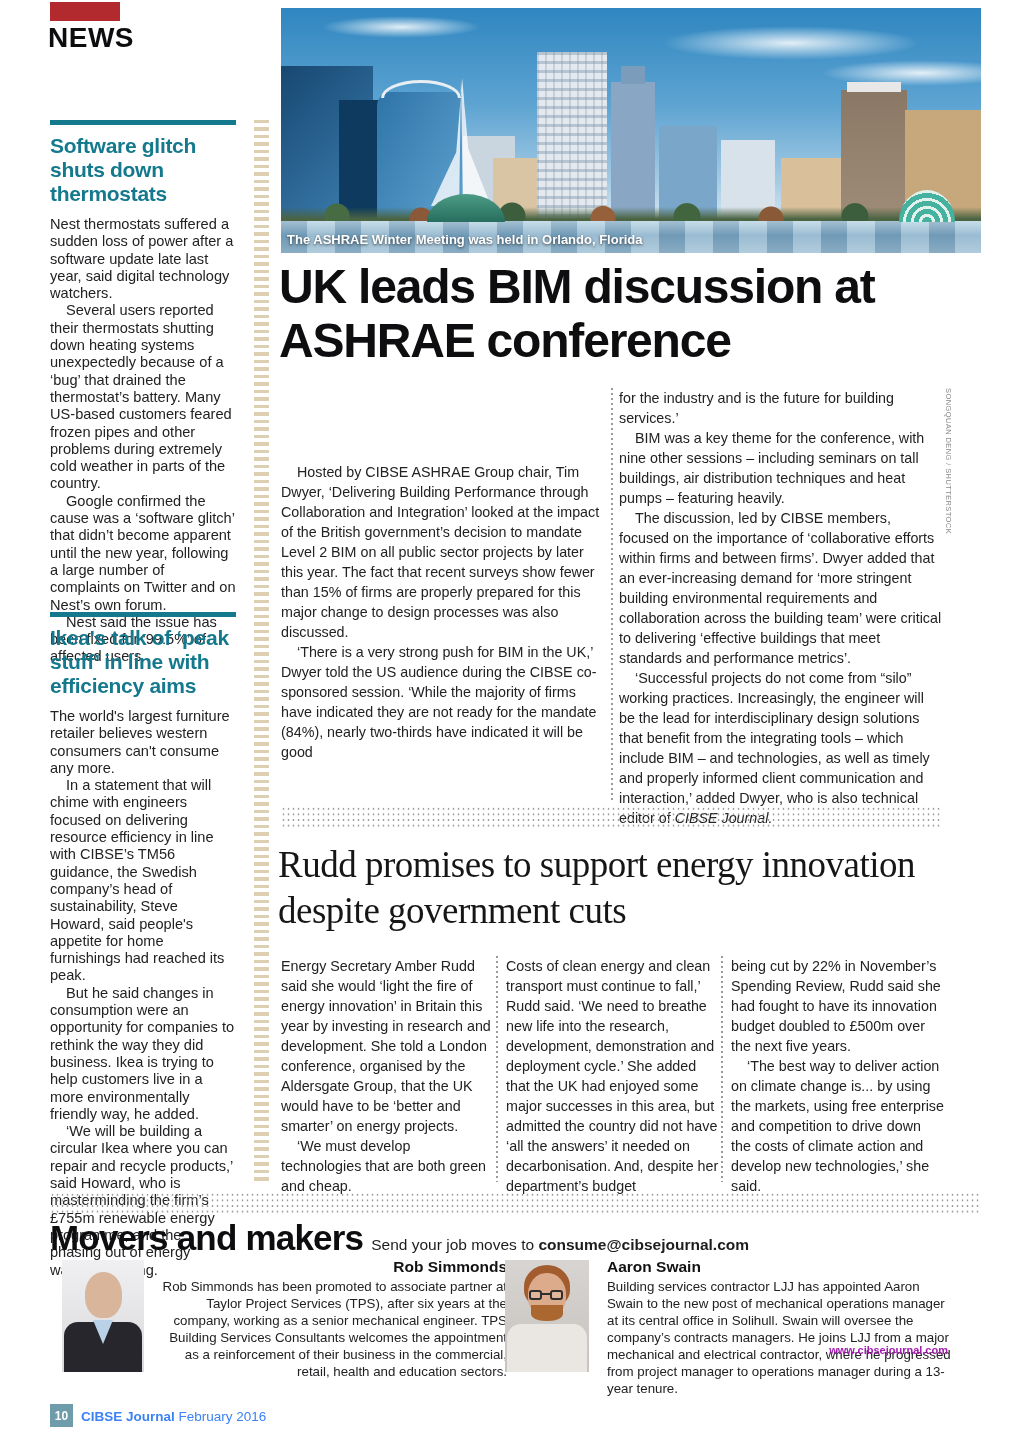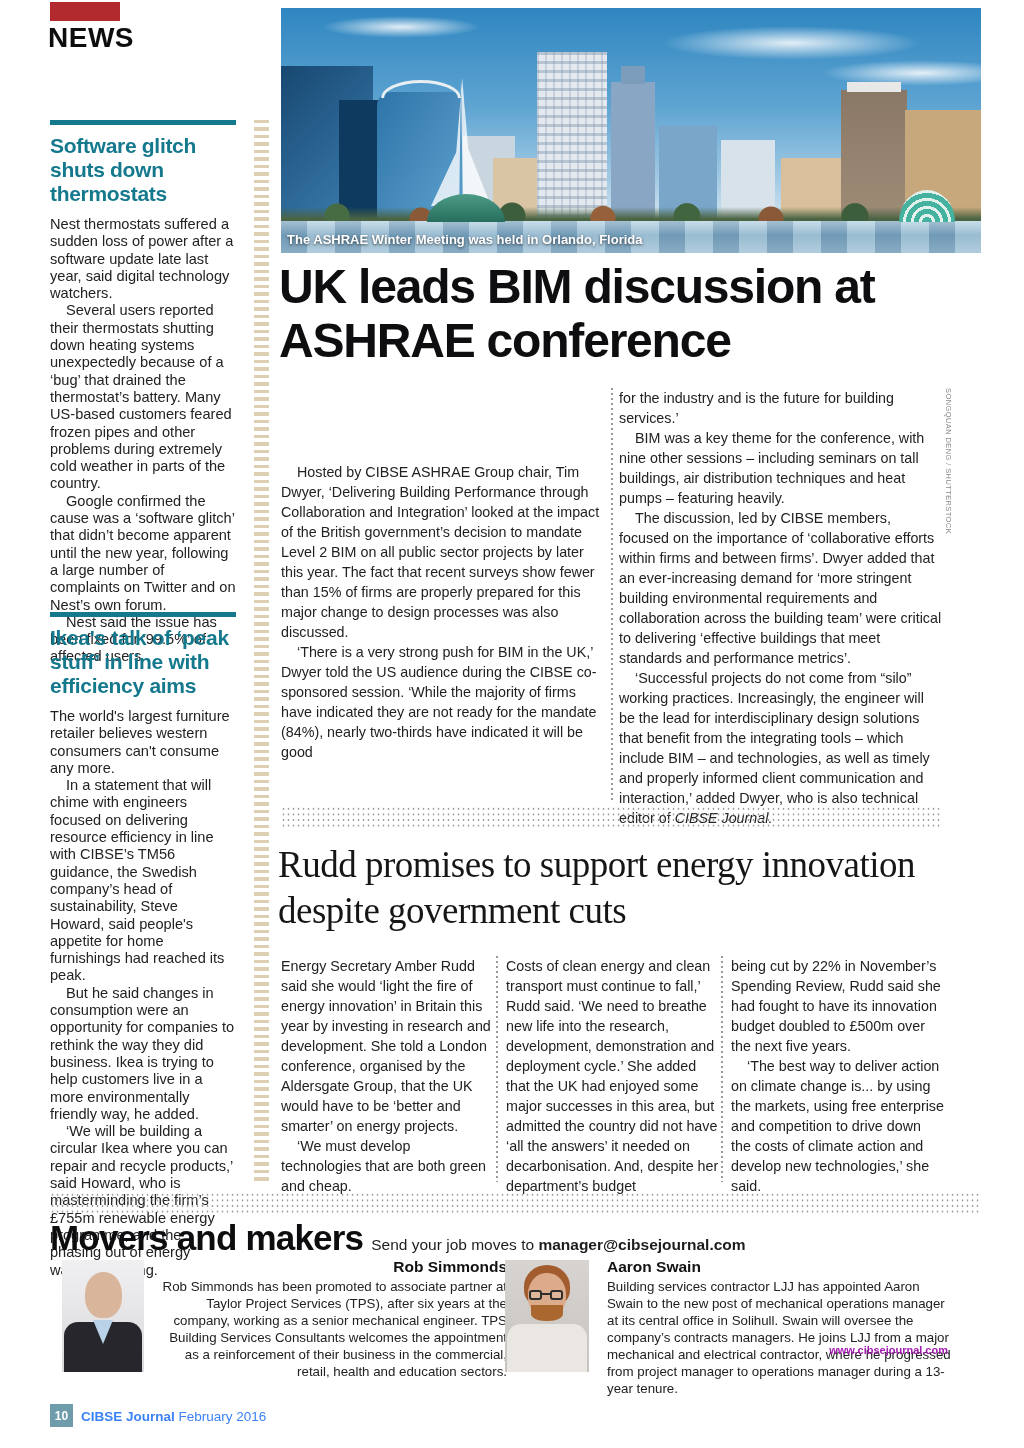--- a/index.html
+++ b/index.html
@@ -206,21 +206,21 @@
   </div>
   <div class="v-dots vd-r2"></div>
   <div class="rudd-col rc3">
     <p>being cut by 22% in November’s Spending Review, Rudd said she had fought to have its innovation budget doubled to £500m over the next five years.</p>
     <p class="ind">‘The best way to deliver action on climate change is... by using the markets, using free enterprise and competition to drive down the costs of climate action and develop new technologies,’ she said.</p>
   </div>
 
   <div class="dot-band band-low"></div>
 
   <div class="movers-header">
-    <span class="movers-title">Movers and makers</span><span class="movers-sub"><span>Send your job moves to </span><span class="movers-email">manager@cibsejournal.com</span></span>
+    <span class="movers-title">Movers and makers</span><span class="movers-sub"><span>Send your job moves to </span><span class="movers-email">consume@cibsejournal.com</span></span>
   </div>
 
   <div class="profile-photo pp1">
     <div class="av-head rob-head"></div>
     <div class="rob-body"></div>
     <div class="rob-shirt"></div>
   </div>
   <div class="profile-text pt1">
     <div class="profile-name">Rob Simmonds</div>
     <div class="profile-bio">Rob Simmonds has been promoted to associate partner at Taylor Project Services (TPS), after six years at the company, working as a senior mechanical engineer. TPS Building Services Consultants welcomes the appointment as a reinforcement of their business in the commercial, retail, health and education sectors.</div>

